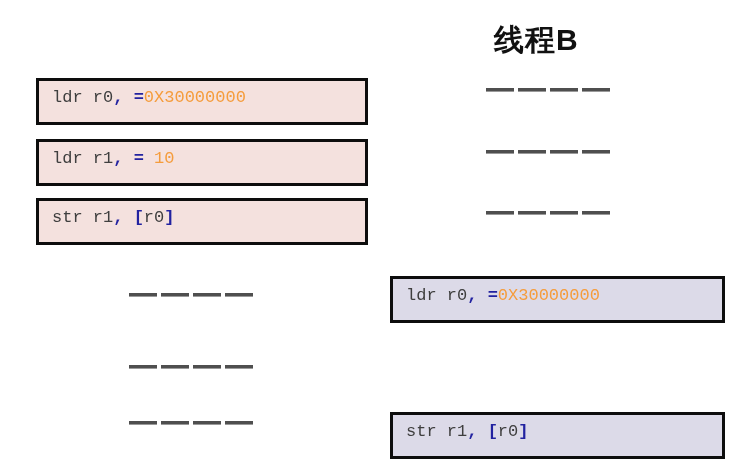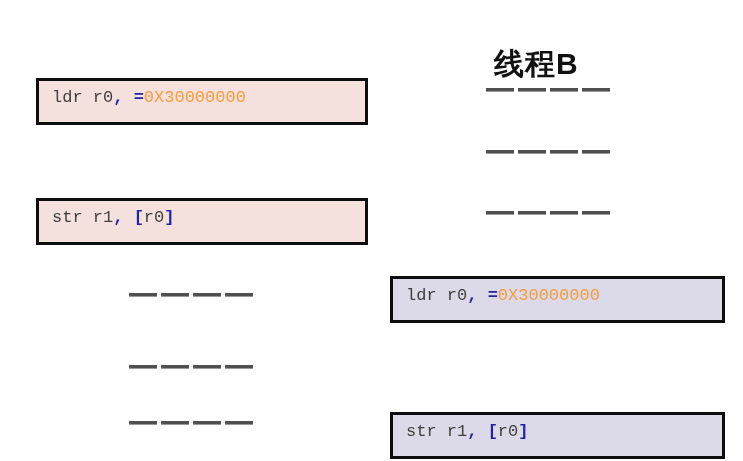--- a/index.html
+++ b/index.html
@@ -18,21 +18,21 @@
   .col-title {
     position: absolute;
     font-weight: bold;
     font-size: 30px;
     color: #111111;
     letter-spacing: 1px;
     white-space: nowrap;
     font-family: "Liberation Sans", sans-serif;
   }
   #title-a { left: 164px; top: 33px; }
-  #title-b { left: 494px; top: 44px; }
+  #title-b { left: 494px; top: 20px; }
 
   .ibox {
     position: absolute;
     height: 47px;
     box-sizing: border-box;
     border: 3px solid #0d0d0d;
     line-height: 34px;
     padding-left: 13px;
     font-family: "Liberation Mono", "DejaVu Sans Mono", monospace;
     font-size: 17px;
@@ -74,20 +74,21 @@
     text-shadow: 1px 1px 0 #e8e8e8;
   }
 </style>
 </head>
 <body>
 
 <div id="canvas">
   <div id="title-b" class="col-title">线程B</div>
 
 <div class="ibox thread_a" style="left: 36px; top: 78px; width: 332px;"><span class="tk-plain">ldr r0</span><span class="tk-op">,</span><span class="tk-plain"> </span><span class="tk-op">=</span><span class="tk-value">0X30000000</span></div>
+    <div class="ibox thread_a" style="left: 36px; top: 139px; width: 332px;"><span class="tk-plain">ldr r1</span><span class="tk-op">,</span><span class="tk-plain"> </span><span class="tk-op">=</span><span class="tk-value"> 10</span></div>
     <div class="ibox thread_a" style="left: 36px; top: 198px; width: 332px;"><span class="tk-plain">str r1</span><span class="tk-op">,</span><span class="tk-plain"> </span><span class="tk-op">[</span><span class="tk-plain">r0</span><span class="tk-op">]</span></div>
     <div class="dashrow" style="left: 129px; top: 293px;"><span class="dashseg"></span><span class="dashseg"></span><span class="dashseg"></span><span class="dashseg"></span></div>
     <div class="dashrow" style="left: 129px; top: 365px;"><span class="dashseg"></span><span class="dashseg"></span><span class="dashseg"></span><span class="dashseg"></span></div>
     <div class="dashrow" style="left: 129px; top: 421px;"><span class="dashseg"></span><span class="dashseg"></span><span class="dashseg"></span><span class="dashseg"></span></div>
     <div class="ibox thread_b" style="left: 390px; top: 276px; width: 335px;"><span class="tk-plain">ldr r0</span><span class="tk-op">,</span><span class="tk-plain"> </span><span class="tk-op">=</span><span class="tk-value">0X30000000</span></div>
     <div class="ibox thread_b" style="left: 390px; top: 412px; width: 335px;"><span class="tk-plain">str r1</span><span class="tk-op">,</span><span class="tk-plain"> </span><span class="tk-op">[</span><span class="tk-plain">r0</span><span class="tk-op">]</span></div>
     <div class="dashrow" style="left: 486px; top: 88px;"><span class="dashseg"></span><span class="dashseg"></span><span class="dashseg"></span><span class="dashseg"></span></div>
     <div class="dashrow" style="left: 486px; top: 150px;"><span class="dashseg"></span><span class="dashseg"></span><span class="dashseg"></span><span class="dashseg"></span></div>
     <div class="dashrow" style="left: 486px; top: 211px;"><span class="dashseg"></span><span class="dashseg"></span><span class="dashseg"></span><span class="dashseg"></span></div>
   </div>

